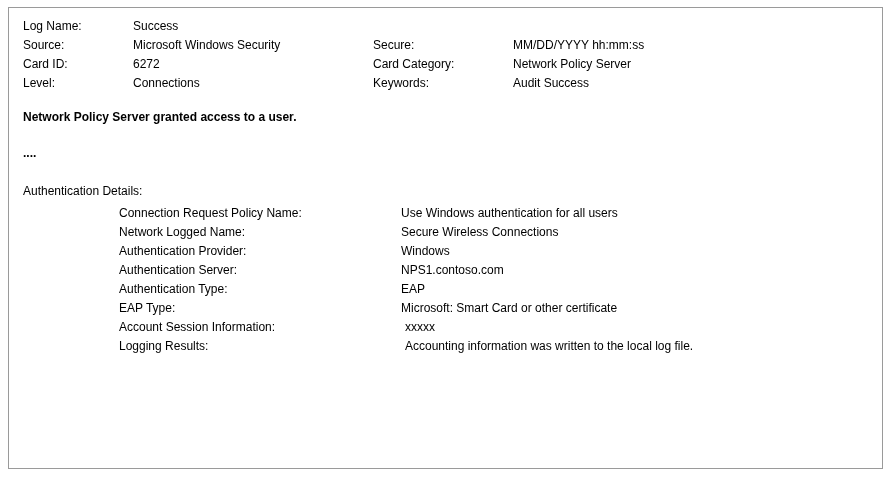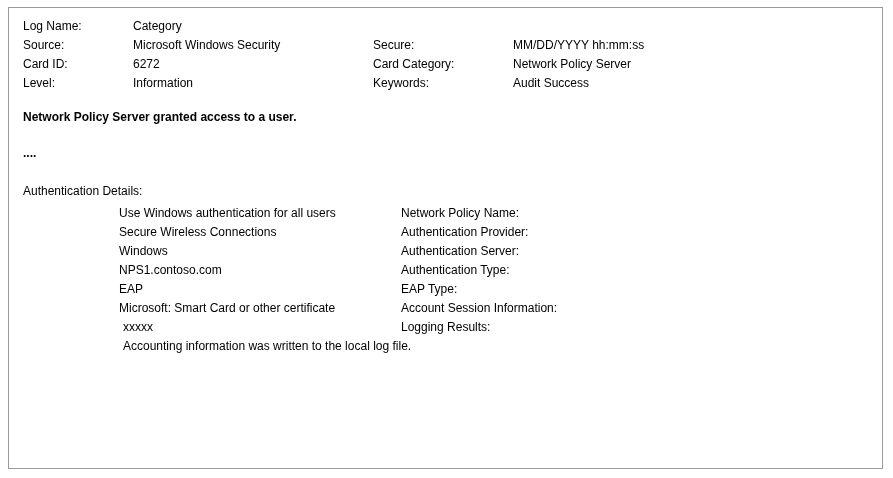--- a/index.html
+++ b/index.html
@@ -77,50 +77,51 @@
 </style>
 </head>
 <body>
 
 <div class="event-panel">
   <div class="inner">
 
     <div class="header-grid">
 
       <div class="hdr-label">Log Name:</div>
-      <div class="hdr-value">Category</div>
+      <div class="hdr-value">Success</div>
       <div class="hdr-label2 spacer-cell"></div>
       <div class="hdr-value2 spacer-cell"></div>
 
       <div class="hdr-label">Source:</div>
       <div class="hdr-value">Microsoft Windows Security</div>
       <div class="hdr-label2">Secure:</div>
       <div class="hdr-value2">MM/DD/YYYY hh:mm:ss</div>
 
       <div class="hdr-label">Card ID:</div>
       <div class="hdr-value">6272</div>
       <div class="hdr-label2">Card Category:</div>
       <div class="hdr-value2">Network Policy Server</div>
 
       <div class="hdr-label">Level:</div>
-      <div class="hdr-value">Information</div>
+      <div class="hdr-value">Connections</div>
       <div class="hdr-label2">Keywords:</div>
       <div class="hdr-value2">Audit Success</div>
     </div>
 
     <div class="para">Network Policy Server granted access to a user.</div>
 
     <div class="para dots">....</div>
 
     <div class="section-title">Authentication Details:</div>
 
     <div class="details-grid">
+      <div class="det-label">Connection Request Policy Name:</div>
       <div class="det-value">Use Windows authentication for all users</div>
 
-      <div class="det-label">Network Policy Name:</div>
+      <div class="det-label">Network Logged Name:</div>
       <div class="det-value">Secure Wireless Connections</div>
 
       <div class="det-label">Authentication Provider:</div>
       <div class="det-value">Windows</div>
 
       <div class="det-label">Authentication Server:</div>
       <div class="det-value">NPS1.contoso.com</div>
 
       <div class="det-label">Authentication Type:</div>
       <div class="det-value">EAP</div>

